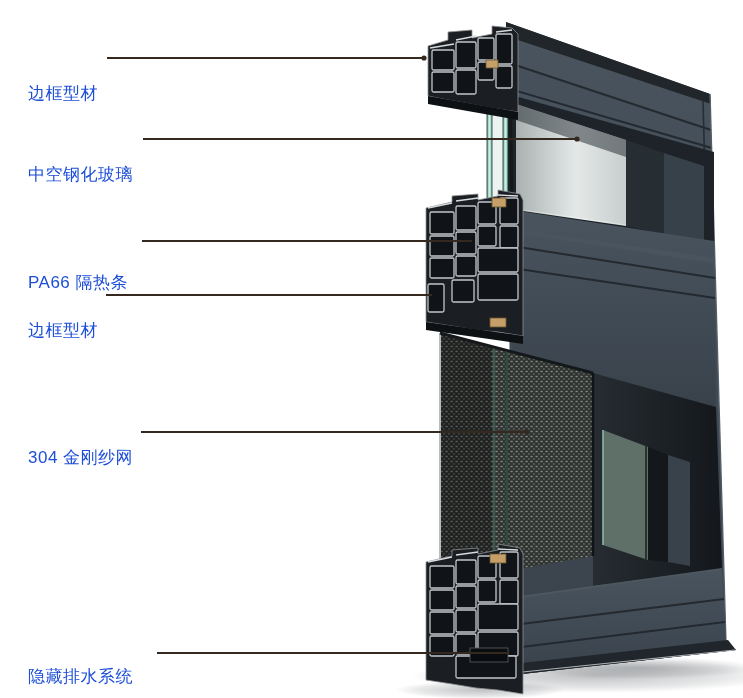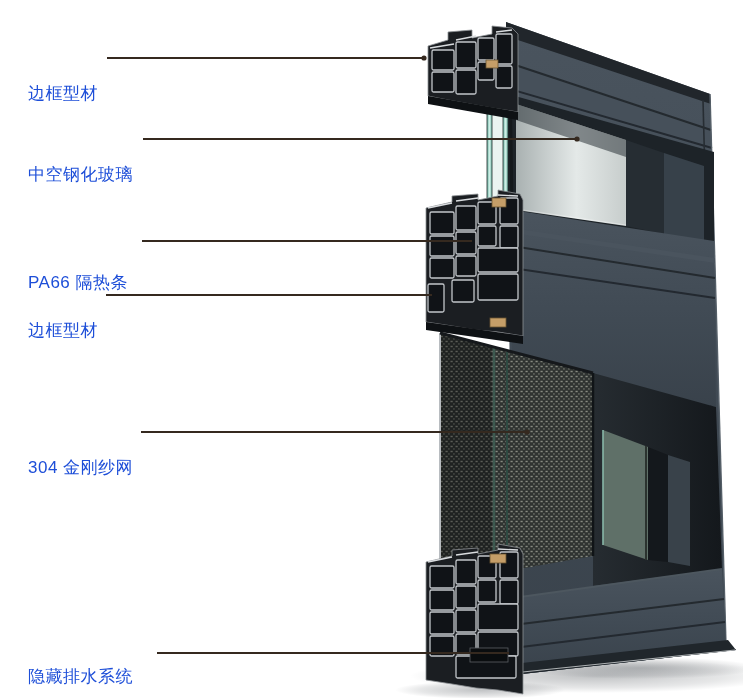--- a/index.html
+++ b/index.html
@@ -207,16 +207,16 @@
       <g>
         <line x1="157" y1="653" x2="509" y2="653"></line>
       </g>
     </g>
   </svg>
 
   <div class="label" style="top:47px">边框型材</div>
   <div class="label" style="top:128px">中空钢化玻璃</div>
   <div class="label" style="top:236px">PA66 隔热条</div>
   <div class="label" style="top:284px">边框型材</div>
-  <div class="label" style="top:421px">304 金刚纱网</div>
+  <div class="label" style="top:411px">304 金刚纱网</div>
   <div class="label" style="top:630px">隐藏排水系统</div>
 
 </div>
 
 </body></html>

